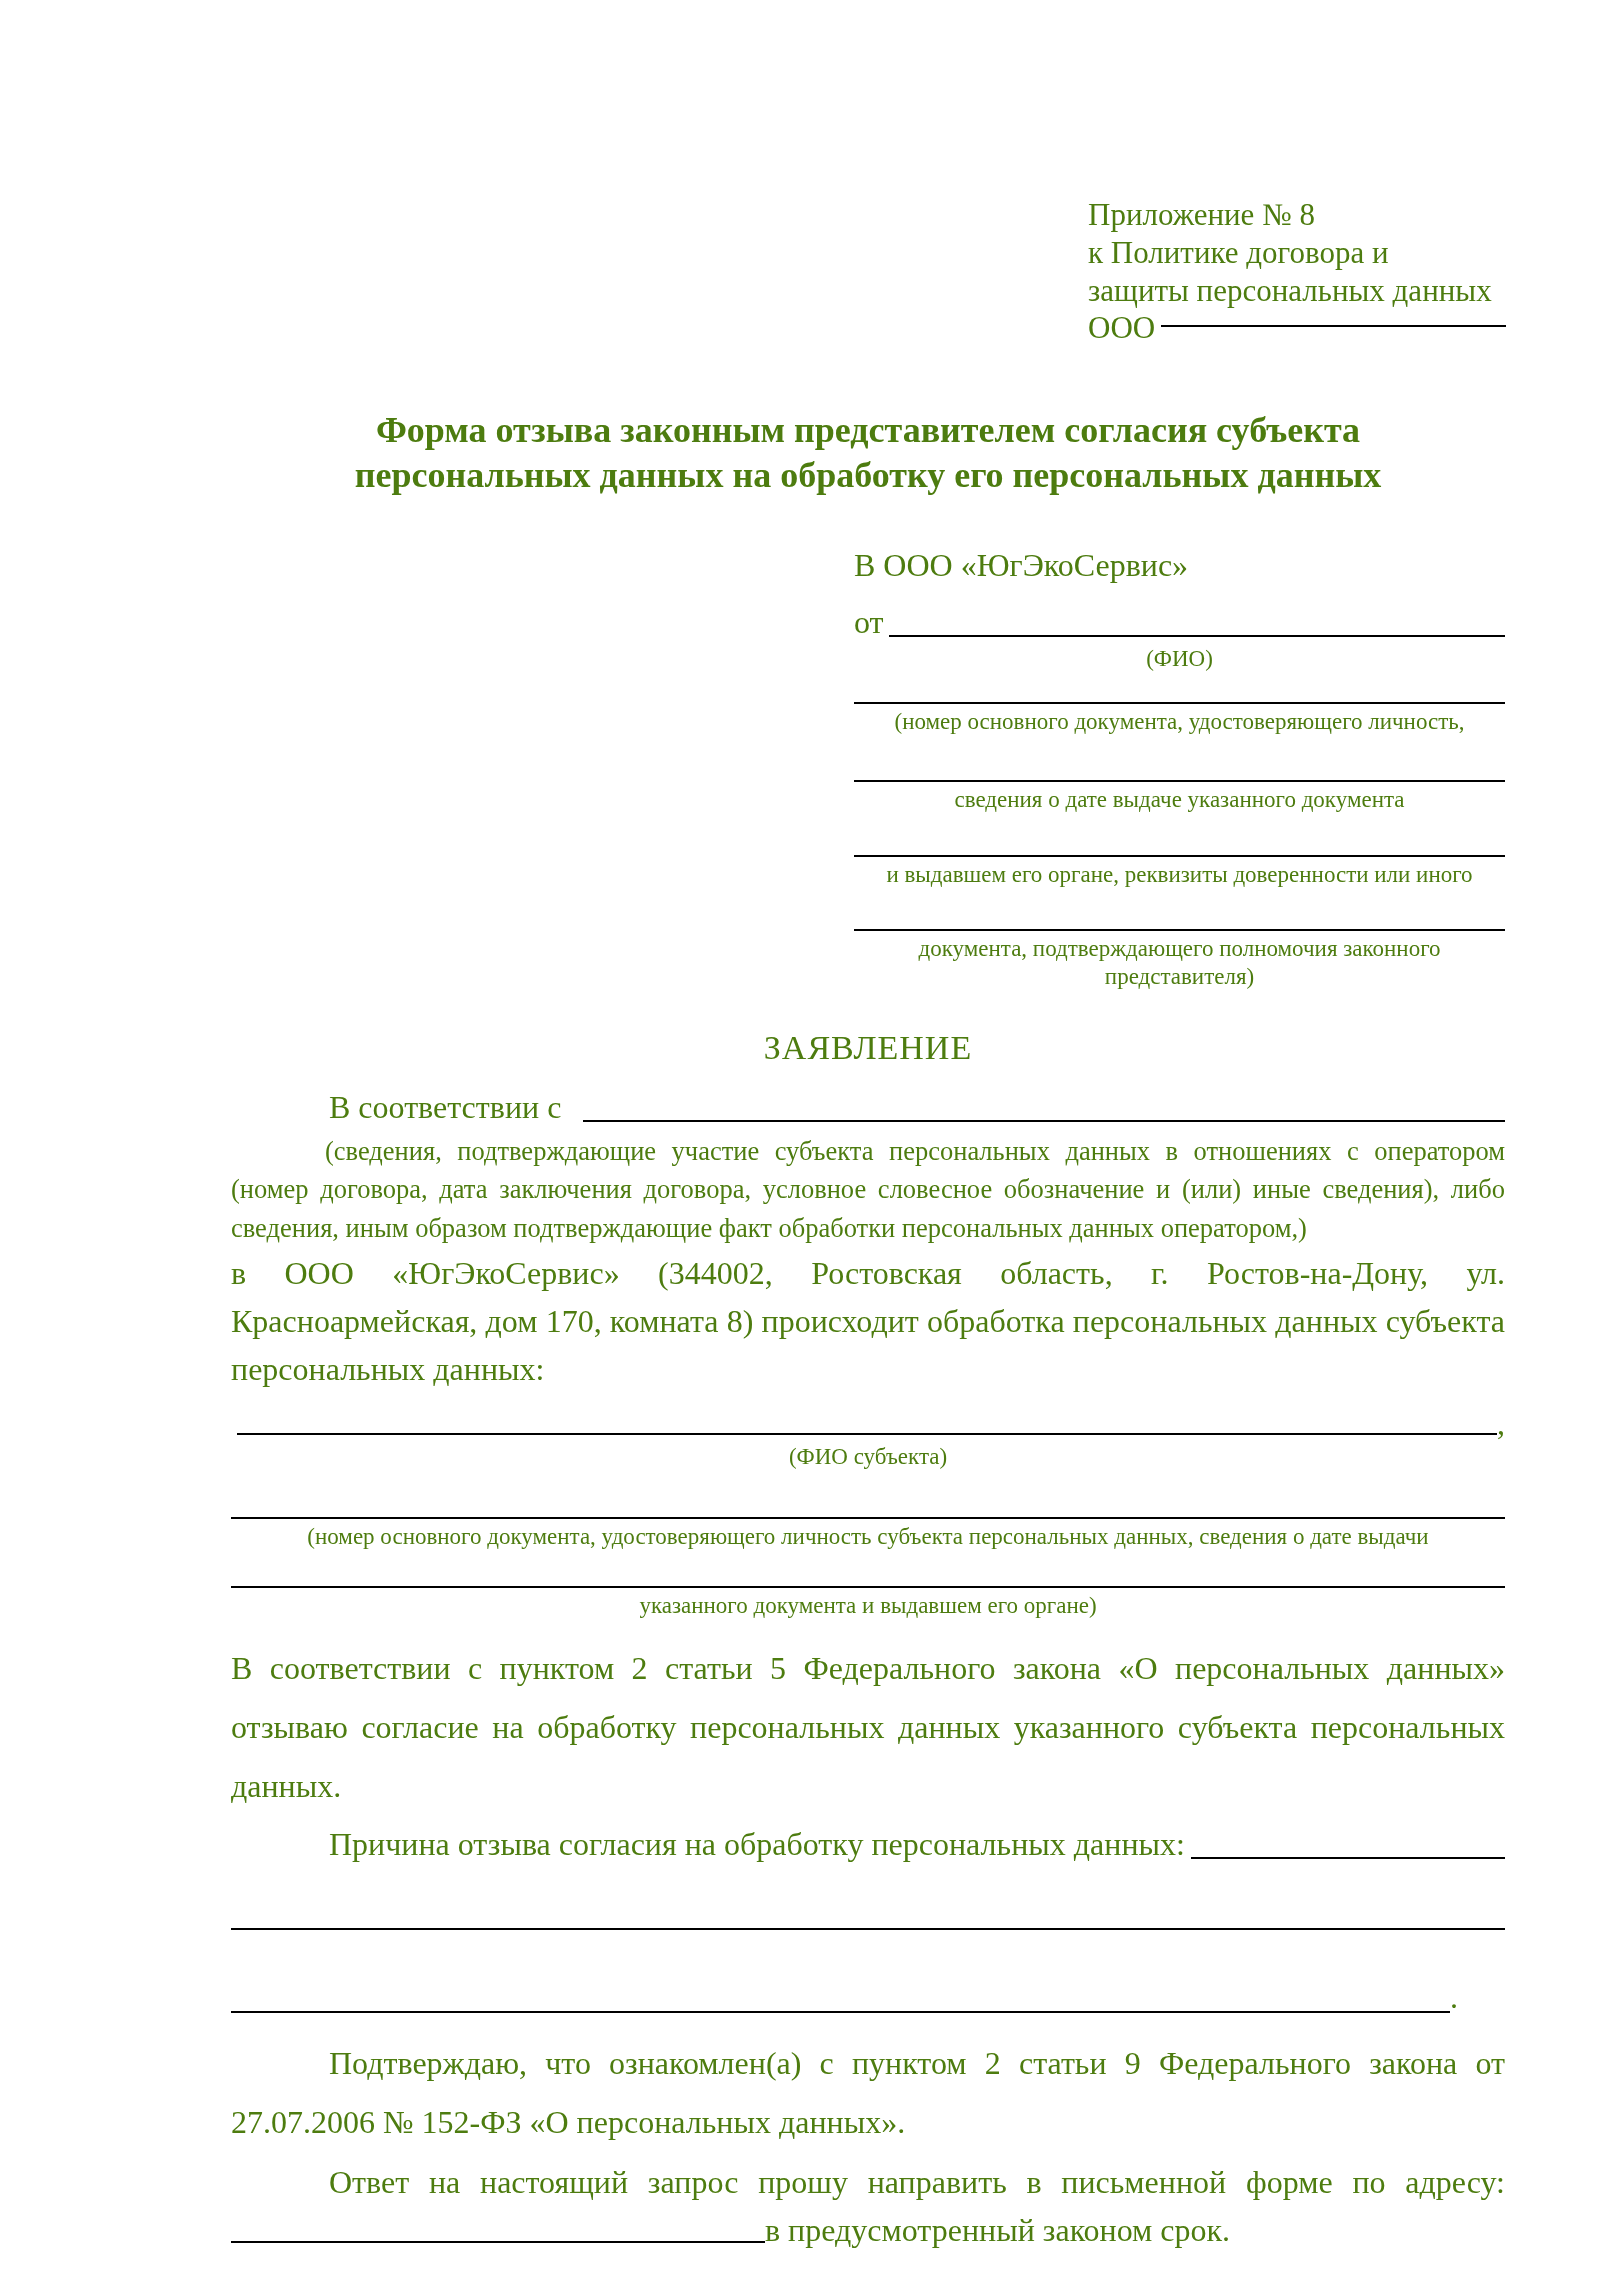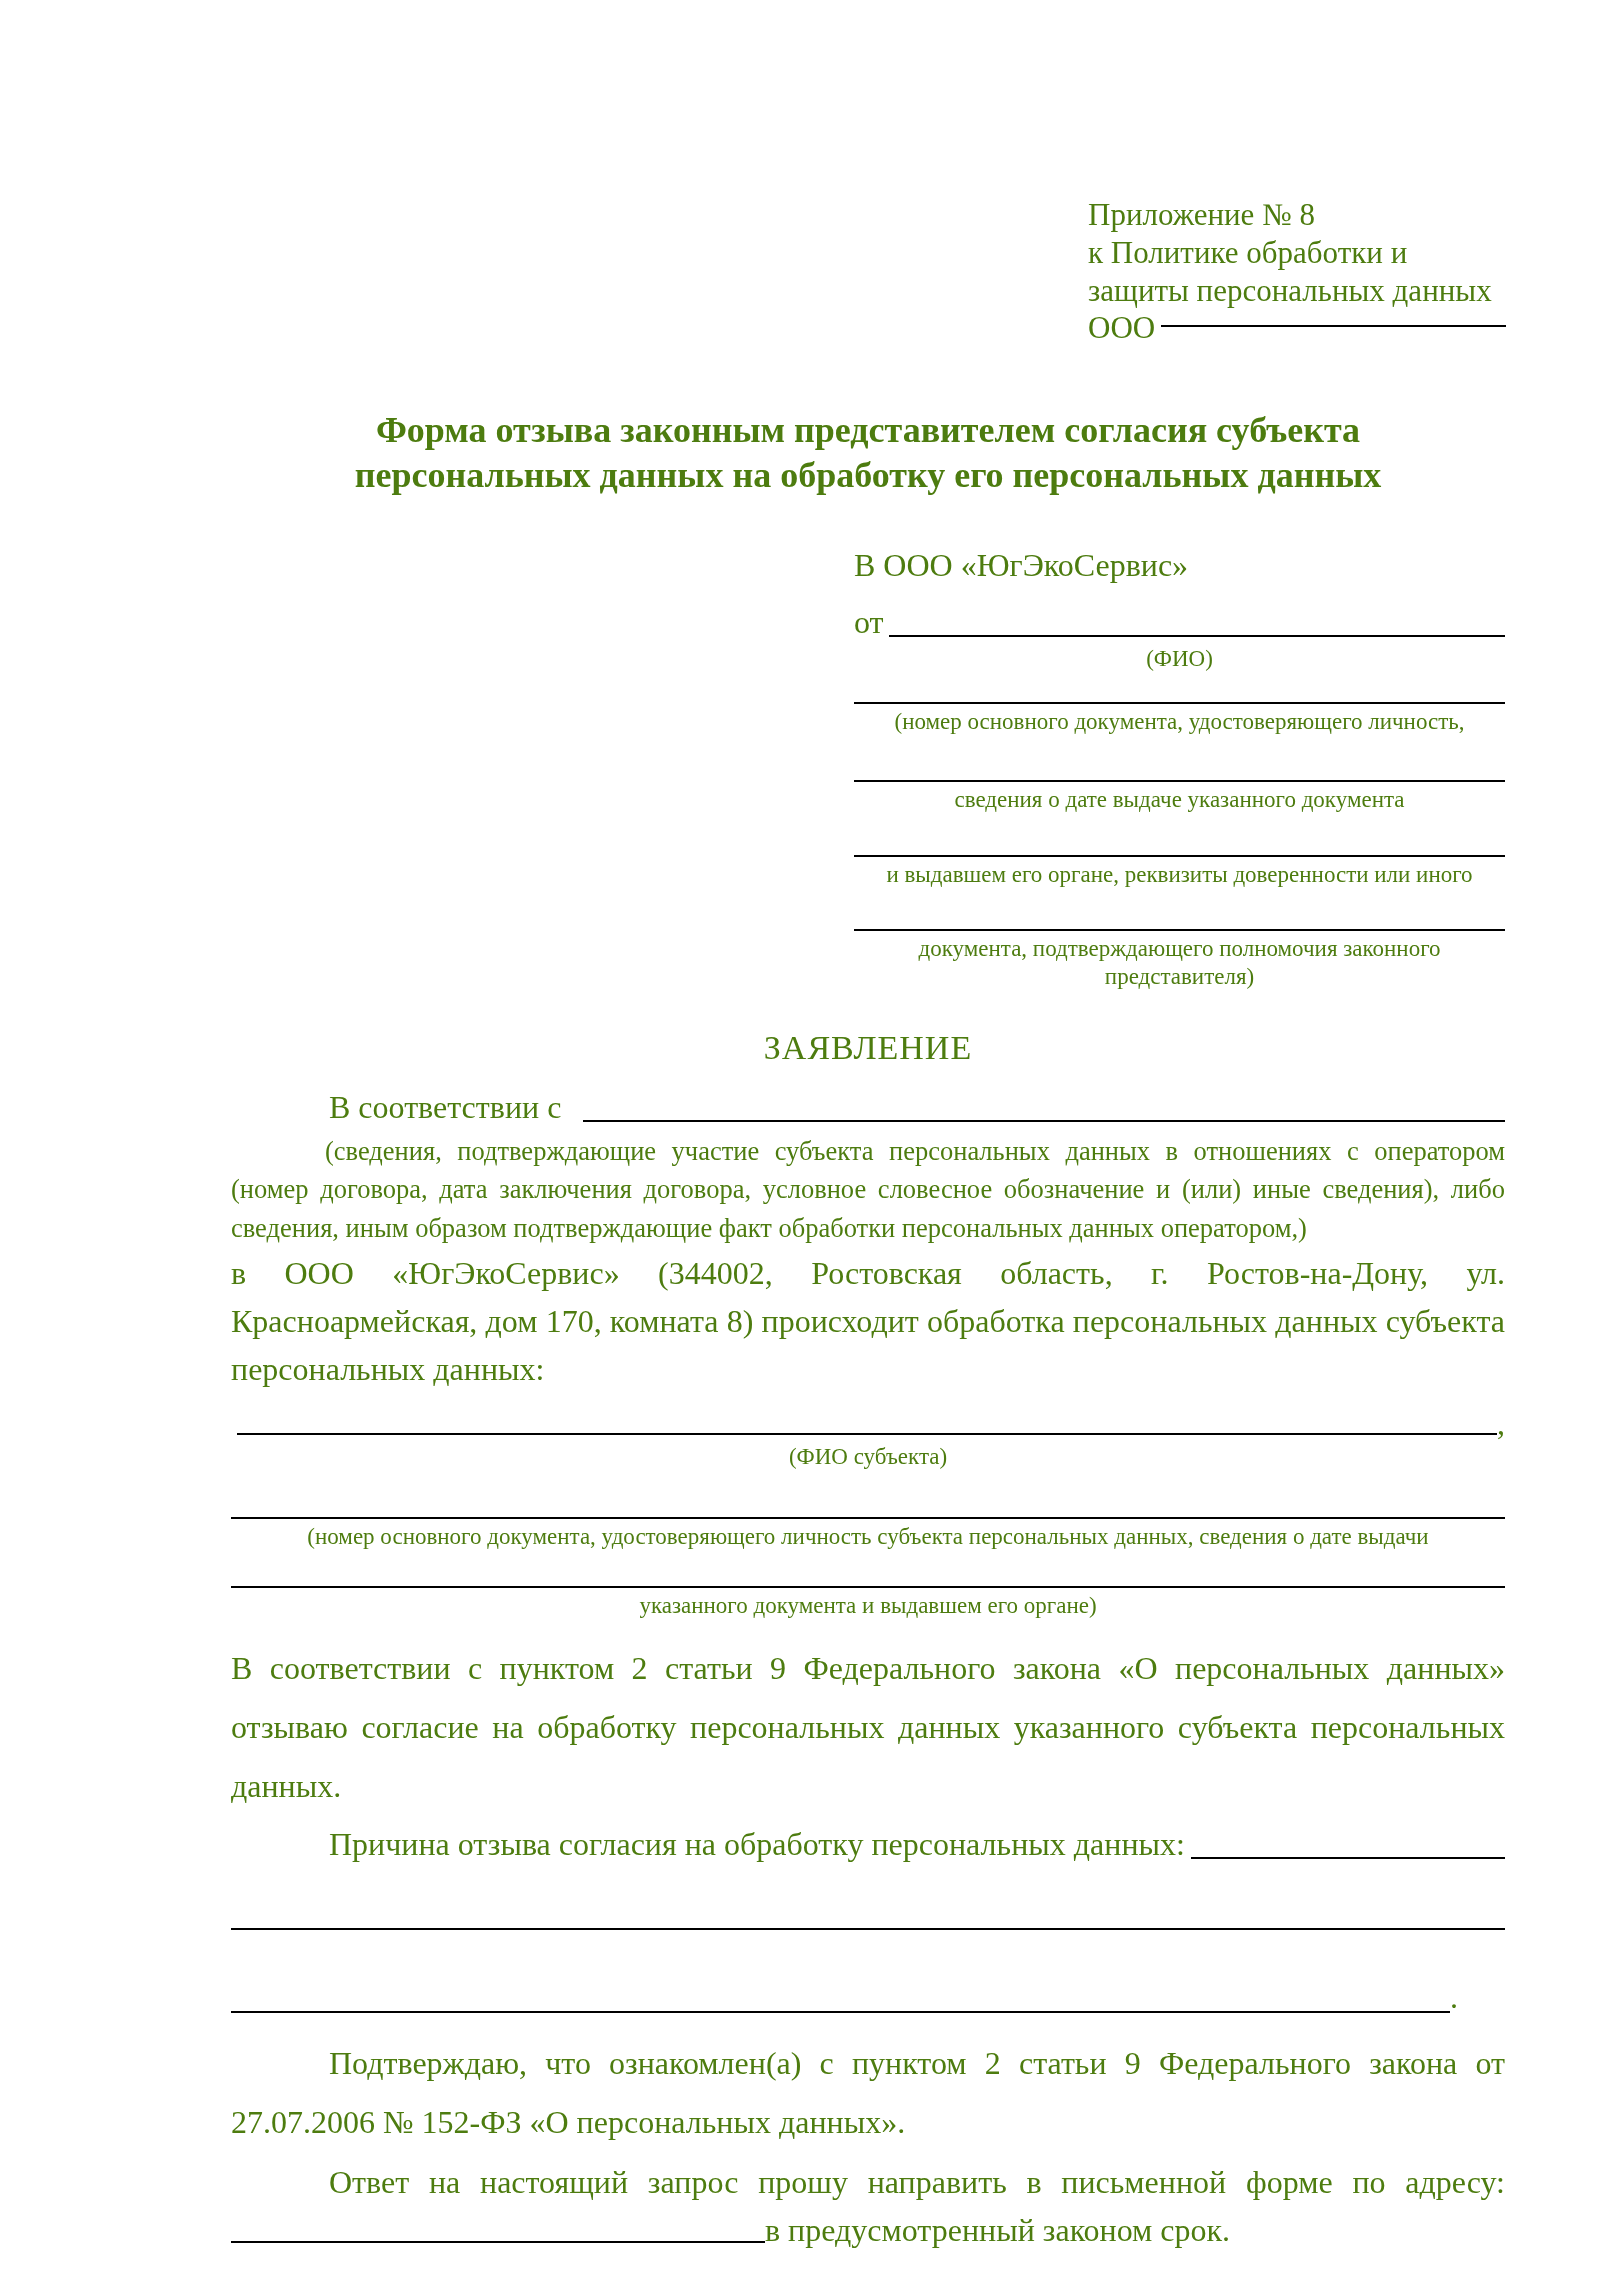--- a/index.html
+++ b/index.html
@@ -50,21 +50,21 @@
   .reply-line2 .line{width:534px;border-bottom:2.9px solid #000;margin-bottom:5.9px;}
 </style>
 </head>
 <body>
 
 <div class="page">
   <div class="content">
 
     <div class="annex">
       <div>Приложение № 8</div>
-      <div>к Политике обработки и</div>
+      <div>к Политике договора и</div>
       <div>защиты персональных данных</div>
       <div class="row">
         <span>ООО</span>
         <span class="fillline"></span>
       </div>
     </div>
 
     <div class="title">
       <span>Форма отзыва законным представителем согласия субъекта</span>
       <span>персональных данных на обработку его персональных данных</span>
@@ -107,21 +107,21 @@
       <span class="comma">,</span>
     </div>
     <div class="cap">(ФИО субъекта)</div>
 
     <div class="blankline mt30"></div>
     <div class="cap">(номер основного документа, удостоверяющего личность субъекта персональных данных, сведения о дате выдачи</div>
 
     <div class="blankline mt18"></div>
     <div class="cap">указанного документа и выдавшем его органе)</div>
 
-    <div class="body-par-loose" style="margin-top:19.6px;">В соответствии с пунктом 2 статьи 9 Федерального закона «О персональных данных» отзываю согласие на обработку персональных данных указанного субъекта персональных данных.</div>
+    <div class="body-par-loose" style="margin-top:19.6px;">В соответствии с пунктом 2 статьи 5 Федерального закона «О персональных данных» отзываю согласие на обработку персональных данных указанного субъекта персональных данных.</div>
 
     <div class="reason-row">
       <span class="lead">Причина отзыва согласия на обработку персональных данных:</span>
       <span class="fillline"></span>
     </div>
 
     <div class="blank-wide" style="margin-top:47px;"></div>
 
     <div class="period-row" style="margin-top:51px;">
       <span class="line"></span>

